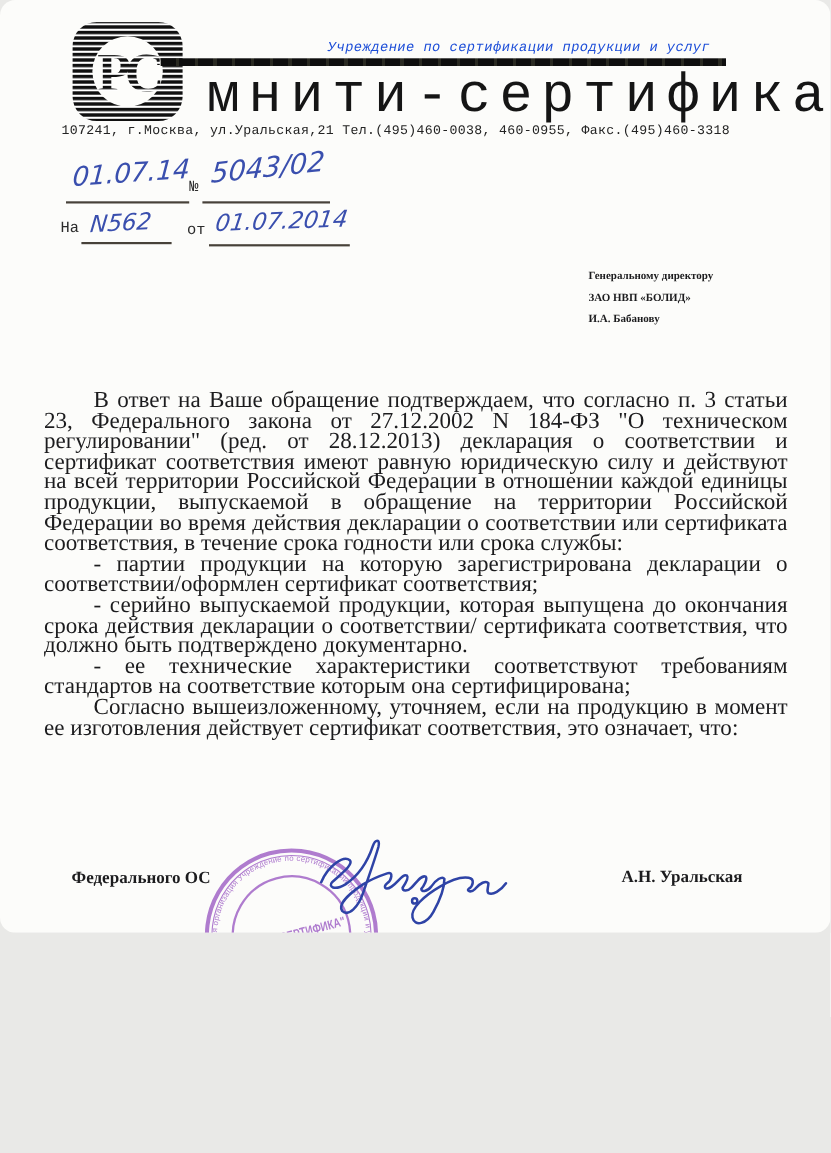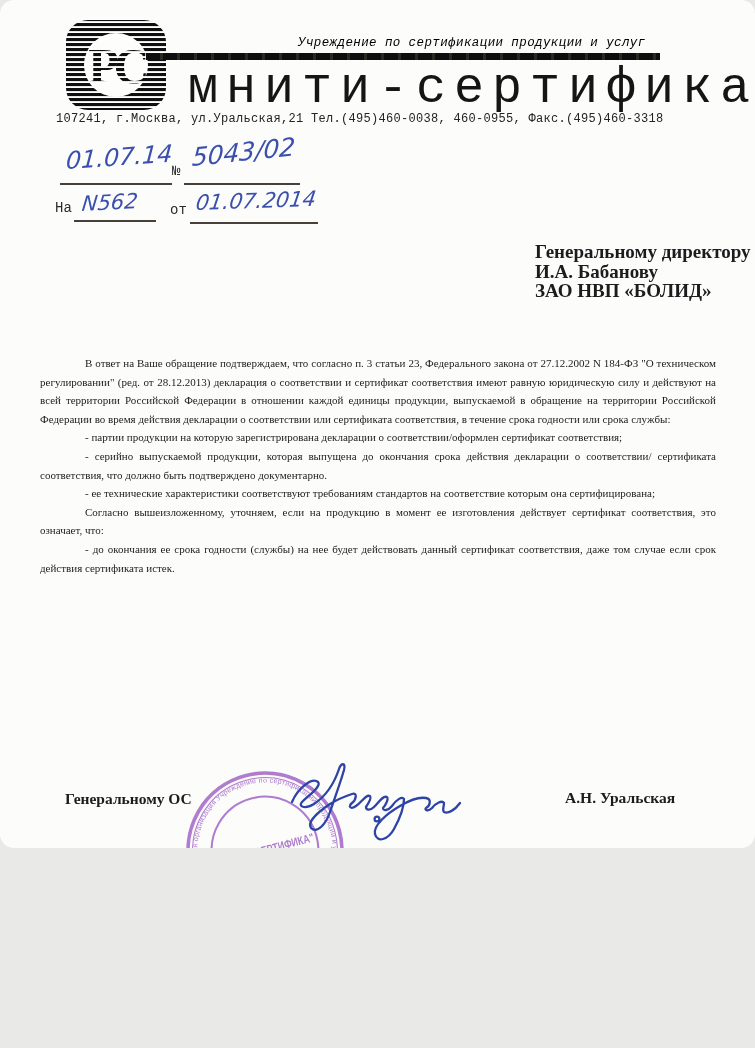--- a/index.html
+++ b/index.html
@@ -11,21 +11,21 @@
     overflow:hidden;
     font-family:"Liberation Serif", serif;
     color:#1c1c1e;
     border-radius:14px;
   }
   
   .logo{position:absolute;left:64px;top:18px;width:104px;height:96px;}
   .tagline{
     position:absolute;left:298px;top:36px;
     font-family:"Liberation Mono", monospace;
-    font-style:italic;font-size:12.5px;letter-spacing:.4px;color:#000000;
+    font-style:italic;font-size:12.5px;letter-spacing:.4px;color:#1d4ed8;
     white-space:nowrap;
   }
   .header-bar{
     position:absolute;left:146px;top:53px;width:514px;height:7px;
     background:repeating-linear-gradient(90deg,#0e0e0e 0 14px,#2a2a22 14px 17px);
   }
   .org-name{
     position:absolute;left:188px;top:60px;
     font-family:"Liberation Mono", monospace;
     font-size:50px;font-weight:400;letter-spacing:8px;color:#151515;
@@ -59,27 +59,27 @@
   .lbl-na{left:55px;top:200px;text-align:right;}
   .lbl-ot{left:170px;top:202px;}
   .uline{position:absolute;height:2px;background:#474139;}
   .u1{left:60px;top:183px;width:112px;}
   .u2{left:184px;top:183px;width:116px;}
   .u3{left:74px;top:220px;width:82px;}
   .u4{left:190px;top:222px;width:128px;}
   
   .recipient{
     position:absolute;left:535px;top:242px;
-    font-weight:bold;font-size:19px;line-height:19.5px;
+    font-weight:bold;font-size:10px;line-height:19.5px;
     white-space:nowrap;
   }
   
   .body-text{
     position:absolute;left:40px;top:354px;width:676px;
-    font-size:11px;line-height:18.6px;text-align:justify;
+    font-size:21px;line-height:18.6px;text-align:justify;
   }
   .body-text p{margin:0;text-indent:45px;}
   
   .sig-role{position:absolute;left:65px;top:790px;font-weight:bold;font-size:15.5px;white-space:nowrap;}
   .sig-name{position:absolute;left:565px;top:789px;font-weight:bold;font-size:15.5px;white-space:nowrap;}
   .autograph{position:absolute;left:282px;top:750px;width:192px;height:102px;z-index:3;}
   .stamp{position:absolute;left:183px;top:768px;width:164px;height:164px;z-index:2;opacity:.8;}
   
   .footer{
     position:absolute;left:48px;top:976px;
@@ -118,34 +118,33 @@
 
   <span class="ref-label lbl-na">На</span>
   <span class="hw hw3">N562</span>
   <div class="uline u3"></div>
   <span class="ref-label lbl-ot">от</span>
   <span class="hw hw4">01.07.2014</span>
   <div class="uline u4"></div>
 
   <div class="recipient">
     <div>Генеральному директору</div>
+    <div>ЗАО НВП «БОЛИД»</div>
     <div>И.А. Бабанову</div>
-    <div>ЗАО НВП «БОЛИД»</div>
   </div>
 
   <div class="body-text">
     <p>В ответ на Ваше обращение подтверждаем, что согласно п. 3 статьи 23, Федерального закона от 27.12.2002 N 184-ФЗ "О техническом регулировании" (ред. от 28.12.2013) декларация о соответствии и сертификат соответствия имеют равную юридическую силу и действуют на всей территории Российской Федерации в отношении каждой единицы продукции, выпускаемой в обращение на территории Российской Федерации во время действия декларации о соответствии или сертификата соответствия, в течение срока годности или срока службы:</p>
     <p>- партии продукции на которую зарегистрирована декларации о соответствии/оформлен сертификат соответствия;</p>
     <p>- серийно выпускаемой продукции, которая выпущена до окончания срока действия декларации о соответствии/ сертификата соответствия, что должно быть подтверждено документарно.</p>
     <p>- ее технические характеристики соответствуют требованиям стандартов на соответствие которым она сертифицирована;</p>
     <p>Согласно вышеизложенному, уточняем, если на продукцию в момент ее изготовления действует сертификат соответствия, это означает, что:</p>
-    <p>- до окончания ее срока годности (службы) на нее будет действовать данный сертификат соответствия, даже том случае если срок действия сертификата истек.</p>
   </div>
 
-  <div class="sig-role">Генеральному ОС</div>
+  <div class="sig-role">Федерального ОС</div>
   <div class="sig-name">А.Н. Уральская</div>
 
   <div class="autograph">
     <svg width="192" height="102" viewBox="0 0 192 102" xmlns="http://www.w3.org/2000/svg">
       <g fill="none" stroke="#2e43a6" stroke-width="2.3" stroke-linecap="round" stroke-linejoin="round">
         <path d="M10,52
                  C16,38 30,27 36,32 C40,36 26,46 20,52 C16,56 22,60 32,54
                  C44,46 52,34 57,19 C59,13 64,12 62,20 C58,34 52,50 48,62
                  C44,74 35,84 29,78 C25,72 36,62 48,54 C56,49 64,46 70,44
                  C76,42 74,50 70,53 C66,56 68,60 74,56 C80,52 84,44 88,46

